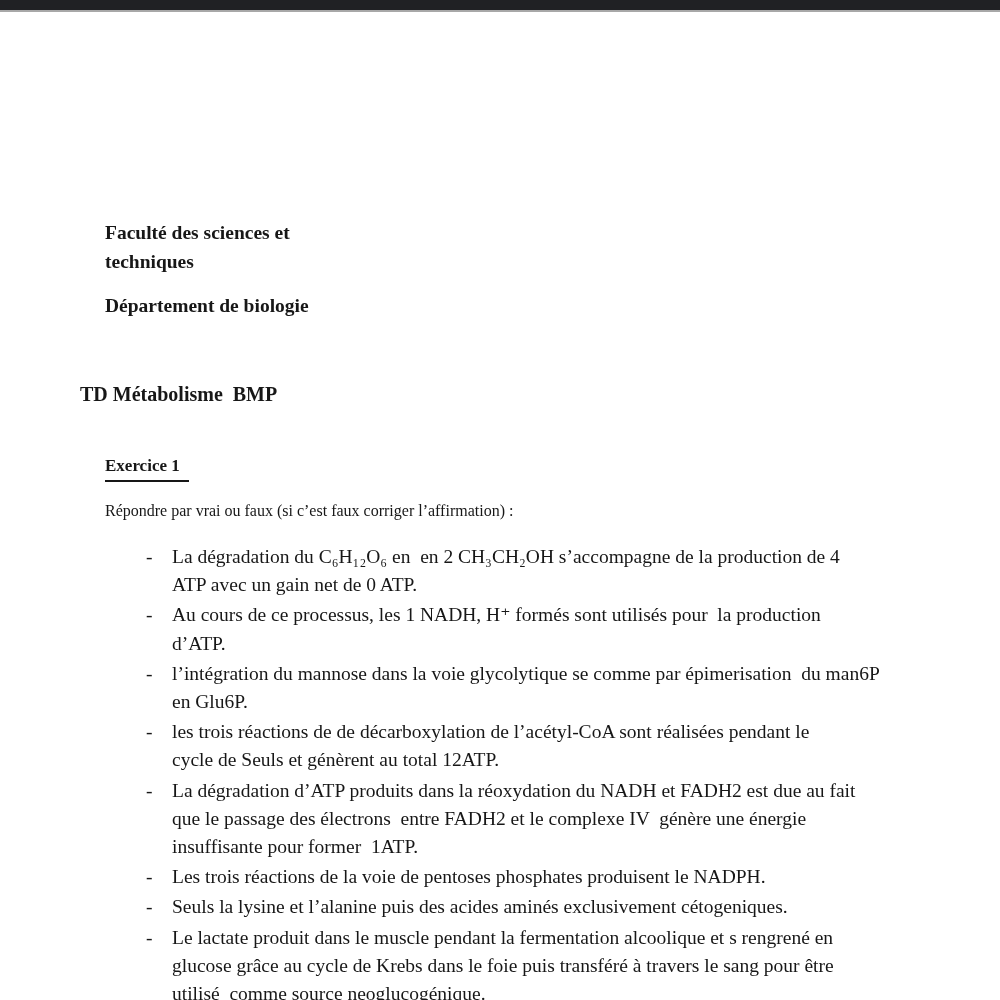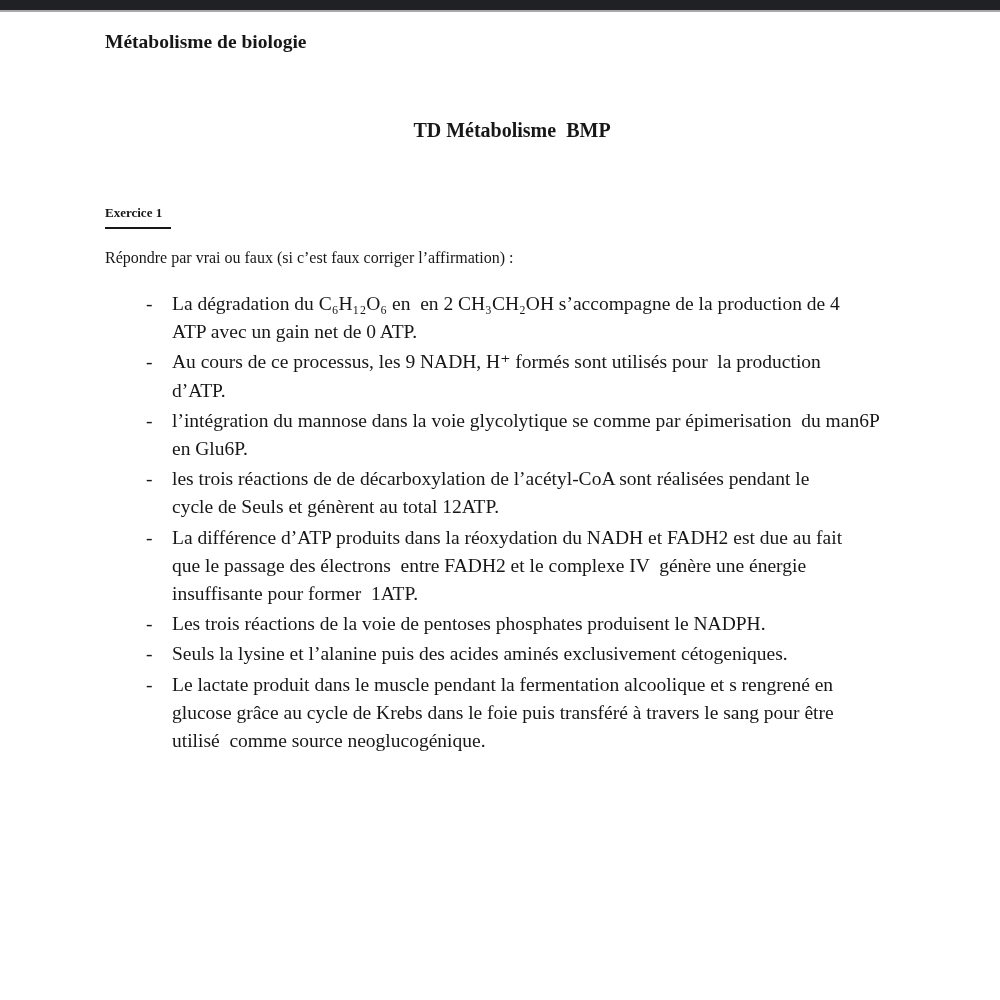--- a/index.html
+++ b/index.html
@@ -33,29 +33,28 @@
     line-height: 29px;
   }
   .dept {
     margin: 15px 0 0 105px;
     font-weight: bold;
     font-size: 19.5px;
     line-height: 29px;
   }
   .doc-title {
     margin: 60px 0 0 0;
-    padding-left: 24px;
-    text-align: center;
+    padding-left: 80px;
     font-weight: bold;
     font-size: 20px;
     line-height: 29px;
   }
   .exercise {
-    margin: 53px 0 0 105px;
-    font-size: 13px;
+    margin: 42px 0 0 105px;
+    font-size: 17px;
     line-height: 29px;
   }
   .exercise .heading-underline {
     display: inline-block;
     font-weight: bold;
     padding-right: 9px;
     border-bottom: 2px solid #171717;
   }
   .intro {
     margin: 15px 0 0 105px;
@@ -83,55 +82,57 @@
     flex: 1 1 auto;
   }
 </style>
 </head>
 <body>
 
 <div class="topbar"></div>
 
 <div class="page">
 
+  <p class="faculty pre">Faculté des sciences et
+techniques</p>
 
-  <p class="dept pre">Métabolisme de biologie</p>
+  <p class="dept pre">Département de biologie</p>
 
   <h1 class="doc-title pre">TD Métabolisme  BMP</h1>
 
   <h2 class="exercise">
     <span class="heading-underline pre">Exercice 1</span>
   </h2>
 
   <p class="intro pre">Répondre par vrai ou faux (si c’est faux corriger l’affirmation) :</p>
 
   <ul class="statements">
     <li>
       <span class="dash">-</span>
       <span class="stext pre">La dégradation du C₆H₁₂O₆ en  en 2 CH₃CH₂OH s’accompagne de la production de 4
 ATP avec un gain net de 0 ATP.</span>
     </li>
     <li>
       <span class="dash">-</span>
-      <span class="stext pre">Au cours de ce processus, les 9 NADH, H⁺ formés sont utilisés pour  la production
+      <span class="stext pre">Au cours de ce processus, les 1 NADH, H⁺ formés sont utilisés pour  la production
 d’ATP.</span>
     </li>
     <li>
       <span class="dash">-</span>
       <span class="stext pre">l’intégration du mannose dans la voie glycolytique se comme par épimerisation  du man6P
 en Glu6P.</span>
     </li>
     <li>
       <span class="dash">-</span>
       <span class="stext pre">les trois réactions de de décarboxylation de l’acétyl-CoA sont réalisées pendant le
 cycle de Seuls et génèrent au total 12ATP.</span>
     </li>
     <li>
       <span class="dash">-</span>
-      <span class="stext pre">La différence d’ATP produits dans la réoxydation du NADH et FADH2 est due au fait
+      <span class="stext pre">La dégradation d’ATP produits dans la réoxydation du NADH et FADH2 est due au fait
 que le passage des électrons  entre FADH2 et le complexe IV  génère une énergie
 insuffisante pour former  1ATP.</span>
     </li>
     <li>
       <span class="dash">-</span>
       <span class="stext pre">Les trois réactions de la voie de pentoses phosphates produisent le NADPH.</span>
     </li>
     <li>
       <span class="dash">-</span>
       <span class="stext pre">Seuls la lysine et l’alanine puis des acides aminés exclusivement cétogeniques.</span>

